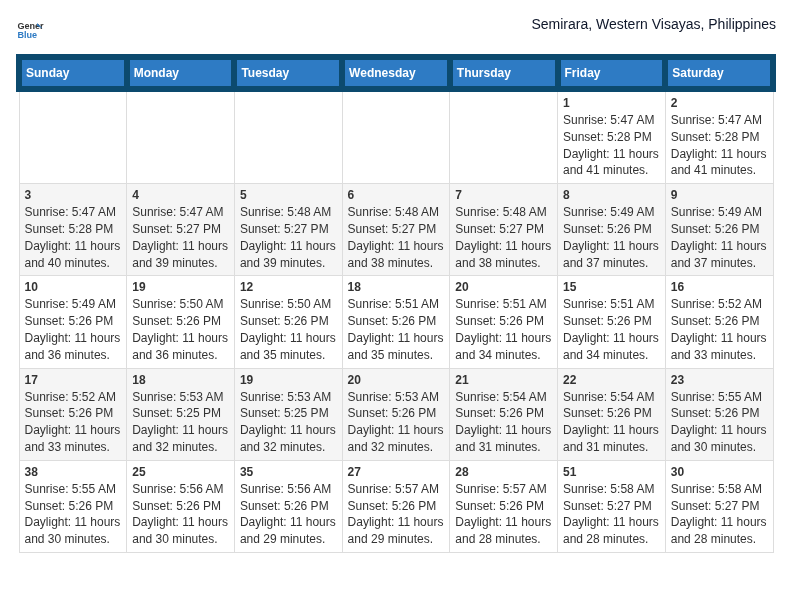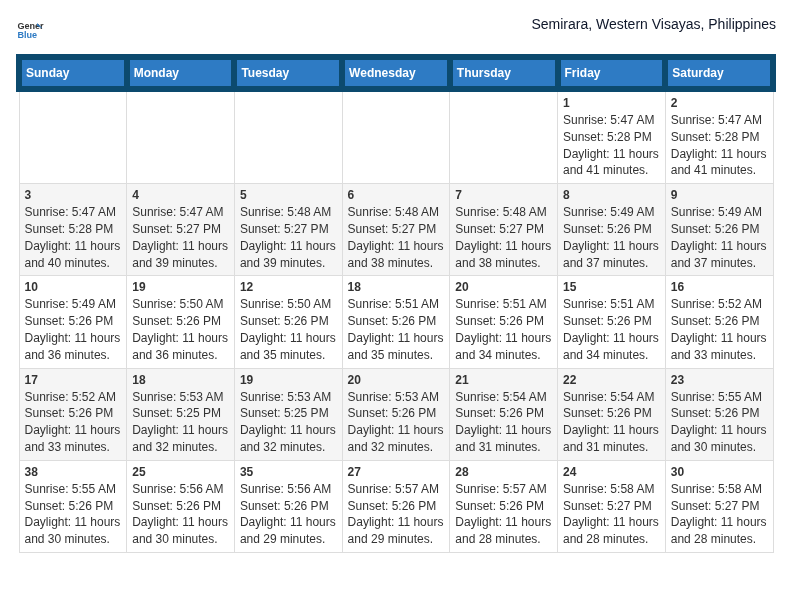--- a/index.html
+++ b/index.html
@@ -312,21 +312,21 @@
 and 29 minutes.</div>
         </td>
         <td>
           <span class="day-number">28</span>
           <div class="day-info" style="white-space: pre-line;">Sunrise: 5:57 AM
 Sunset: 5:26 PM
 Daylight: 11 hours
 and 28 minutes.</div>
         </td>
         <td>
-          <span class="day-number">24</span>
+          <span class="day-number">51</span>
           <div class="day-info" style="white-space: pre-line;">Sunrise: 5:58 AM
 Sunset: 5:27 PM
 Daylight: 11 hours
 and 28 minutes.</div>
         </td>
         <td>
           <span class="day-number">30</span>
           <div class="day-info" style="white-space: pre-line;">Sunrise: 5:58 AM
 Sunset: 5:27 PM
 Daylight: 11 hours

